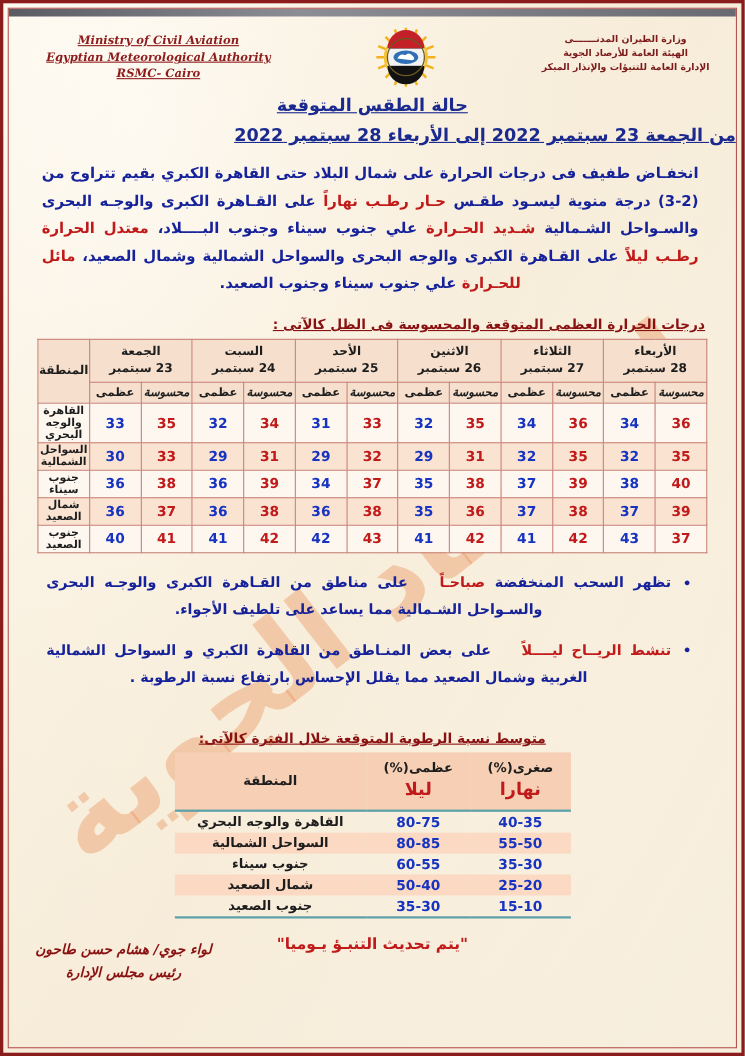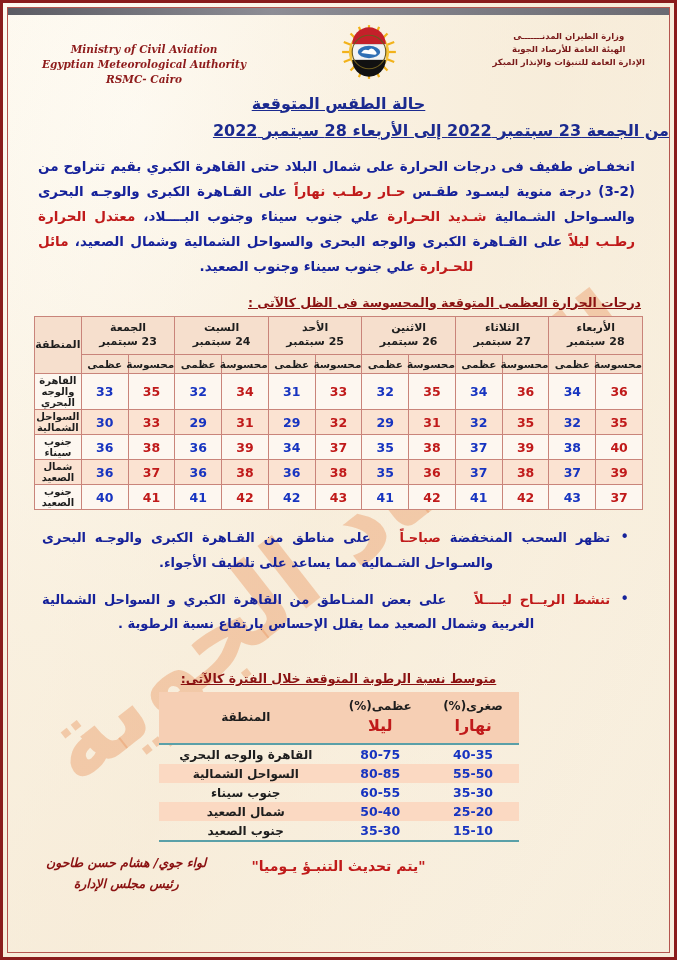--- a/index.html
+++ b/index.html
@@ -52,21 +52,21 @@
     display:flex;align-items:flex-start;justify-content:space-between;
     padding:14px 16px 0 16px;
     direction:ltr;
   }
   .en-head{
     font-family:"DejaVu Serif","Liberation Serif",serif;
     font-style:italic;font-weight:bold;
     color:#8e1b1b;
     font-size:10.5px;line-height:1.45;
     text-align:center;
-    margin-top:20px;margin-left:18px;
+    margin-top:8px;margin-left:18px;text-decoration:underline;
   }
   .ar-head{
     direction:rtl;
     font-size:8.5px;line-height:1.55;
     color:#7a1a1a;font-weight:bold;
     text-align:center;
     margin-top:8px;margin-right:8px;
   }
   .logo{
     width:56px;height:56px;position:relative;flex:0 0 auto;margin-top:2px;
@@ -132,21 +132,21 @@
     font-size:11px;
     line-height:1.35;
     padding:4px 0;
   }
   table.temp tr.sub th{
     font-size:10.5px;
     padding:2px 0;
     background:#f6dfcd;
   }
   .c-max{color:#1734c0;}
-  .c-feel{color:#c01a1a;}
+  .c-feel{color:#c01a1a;font-style:italic;}
   table.temp td.v-max{color:#1734c0;font-weight:bold;font-size:12.5px;}
   table.temp td.v-feel{color:#c01a1a;font-weight:bold;font-size:12.5px;}
   table.temp td.region{
     color:#1d1d1d;font-weight:bold;font-size:10px;text-align:center;
     background:#fdf4ea;
   }
   table.temp tr.alt td{background:#fbe3d2;}
   table.temp tr.alt td.region{background:#fbe3d2;}
   table.temp tr.norm td{background:#fdf7f0;}
 
@@ -194,21 +194,21 @@
   table.hum tbody tr:last-child td{border-bottom:2px solid #5aa0a8;}
 
   
   .foot1{
     text-align:center;color:#c01a1a;font-weight:bold;font-size:14px;margin-top:16px;
   }
   .foot2{
     text-align:center;color:#111;font-weight:bold;font-size:14px;margin-top:4px;
   }
   .sign{
-    position:absolute;left:38px;bottom:58px;
+    position:absolute;left:24px;bottom:58px;
     text-align:center;color:#8a1111;font-weight:bold;
     font-size:12.5px;line-height:1.7;font-style:italic;
     direction:rtl;z-index:3;
   }
 </style>
 </head>
 <body>
 
 <div class="page">
   <div class="page-inner">

